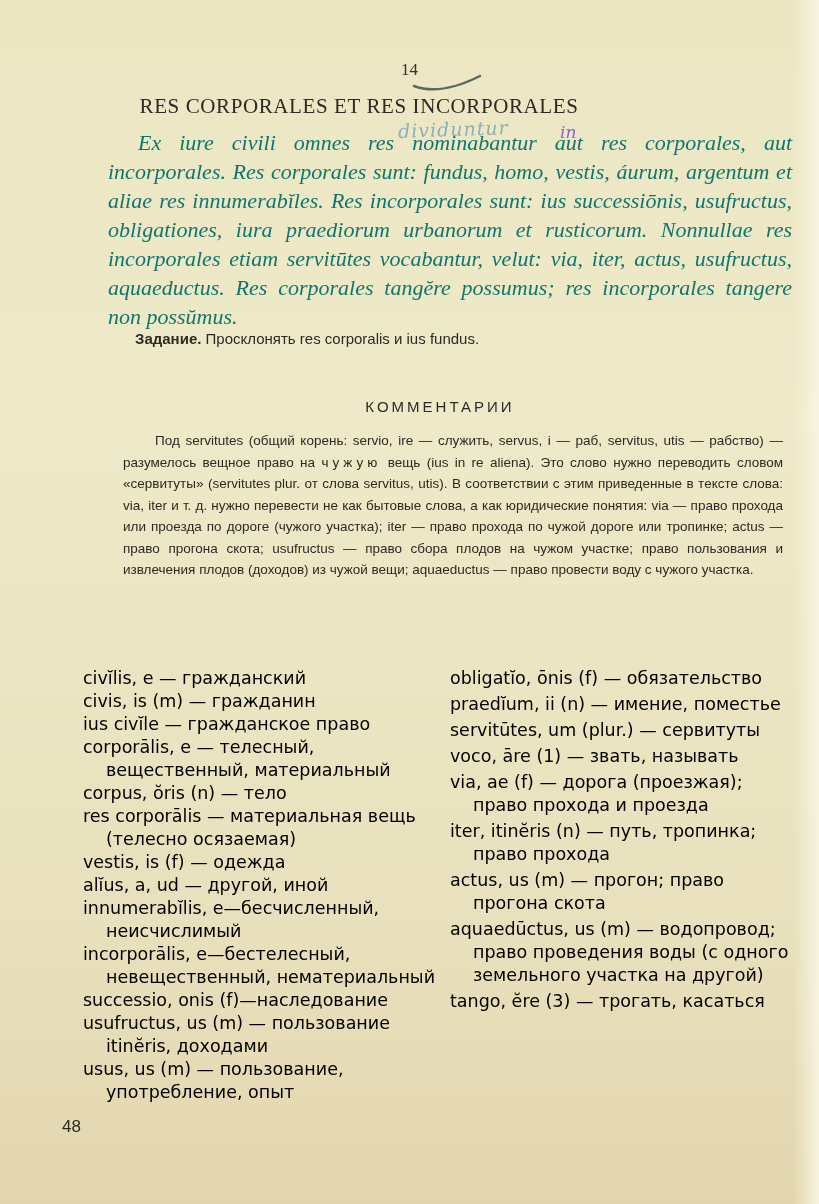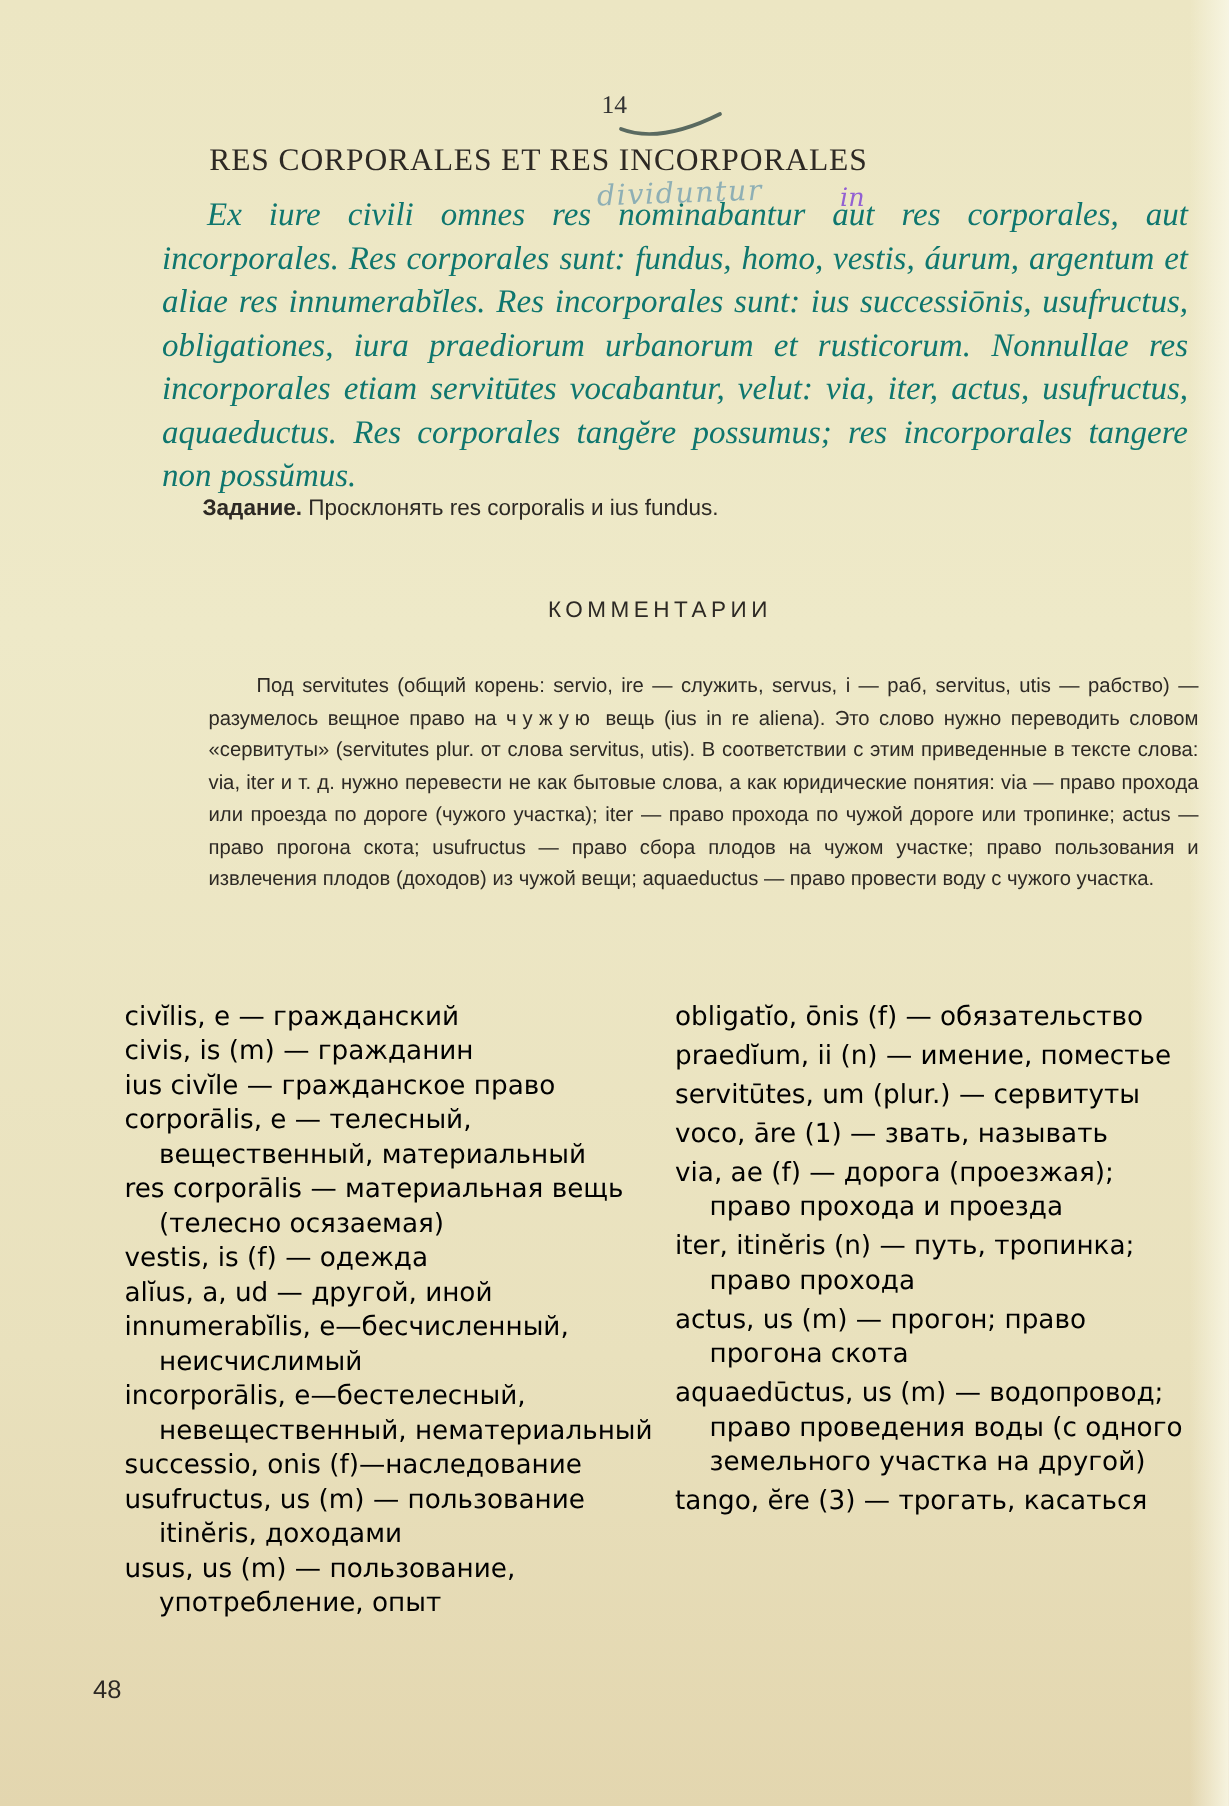--- a/index.html
+++ b/index.html
@@ -96,21 +96,21 @@
     .comment-text {
       position: absolute;
       top: 430px; left: 123px;
       width: 660px;
       font-family: "Liberation Sans", sans-serif;
       font-size: 13.5px;
       line-height: 21.5px;
       text-align: justify;
       text-indent: 32px;
       color: #2d2924;
-      margin: 16px;
+      margin: 0;
     }
     .spaced { letter-spacing: 4px; }
     .vocab-col {
       position: absolute;
       top: 667px;
       font-family: "DejaVu Sans", sans-serif;
       font-size: 17.5px;
       line-height: 23px;
       color: #000000;
     }
@@ -154,20 +154,21 @@
 
 <div class="comment-title">КОММЕНТАРИИ</div>
 
 <p class="comment-text"><span>Под servitutes (общий корень: servio, ire — служить, servus, i — раб, servitus, utis — рабство) — разумелось вещное право на </span><span class="spaced">чужую</span><span> вещь (ius in re aliena). Это слово нужно переводить словом «сервитуты» (servitutes plur. от слова servitus, utis). В соответствии с этим приведенные в тексте слова: via, iter и т. д. нужно перевести не как бытовые слова, а как юридические понятия: via — право прохода или проезда по дороге (чужого участка); iter — право прохода по чужой дороге или тропинке; actus — право прогона скота; usufructus — право сбора плодов на чужом участке; право пользования и извлечения плодов (доходов) из чужой вещи; aquaeductus — право провести воду с чужого участка.</span></p>
 
 <div class="vocab-col vocab-left">
   <p class="entry">civĭlis, e — гражданский</p>
   <p class="entry">civis, is (m) — гражданин</p>
   <p class="entry">ius civĭle — гражданское право</p>
   <p class="entry">corporālis, e — телесный, вещественный, материальный</p>
+  <p class="entry">corpus, ŏris (n) — тело</p>
   <p class="entry">res corporālis — материальная вещь (телесно осязаемая)</p>
   <p class="entry">vestis, is (f) — одежда</p>
   <p class="entry">alĭus, a, ud — другой, иной</p>
   <p class="entry">innumerabĭlis, e—бесчисленный, неисчислимый</p>
   <p class="entry">incorporālis, e—бестелесный, невещественный, нематериальный</p>
   <p class="entry">successio, onis (f)—наследование</p>
   <p class="entry">usufructus, us (m) — пользование itinĕris, доходами</p>
   <p class="entry">usus, us (m) — пользование, употребление, опыт</p>
 </div>
 

